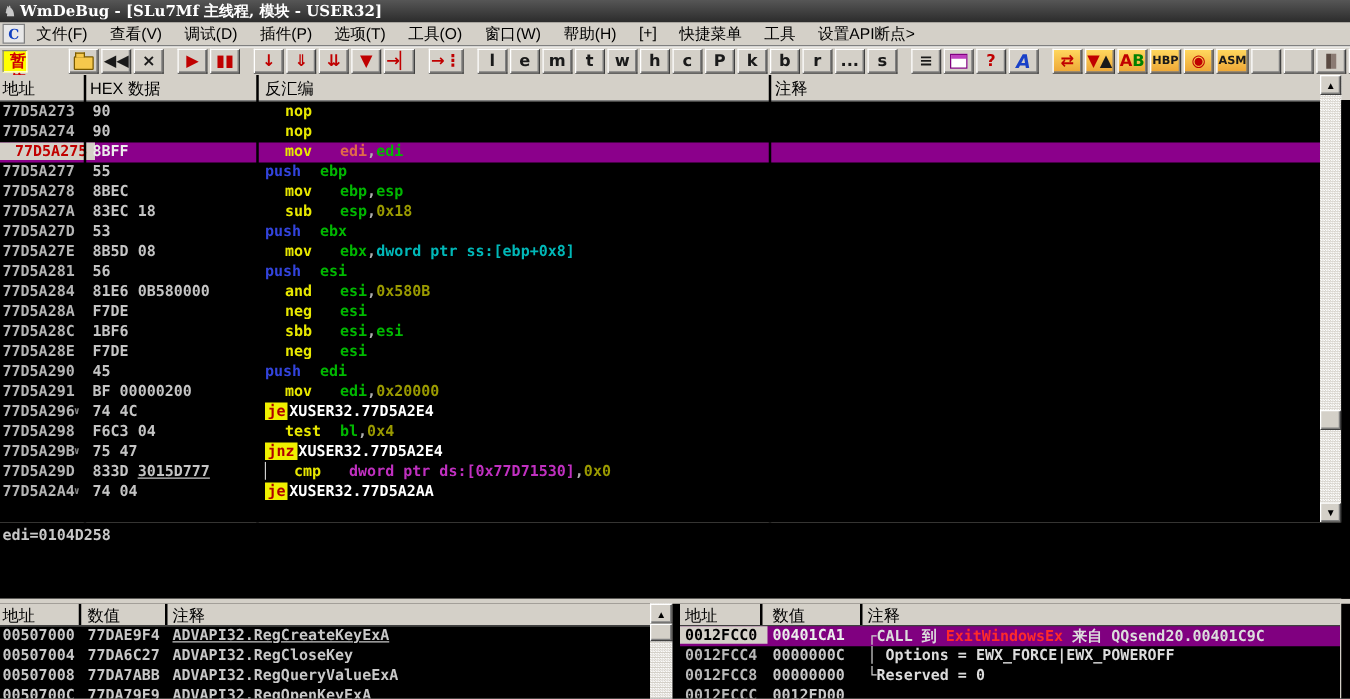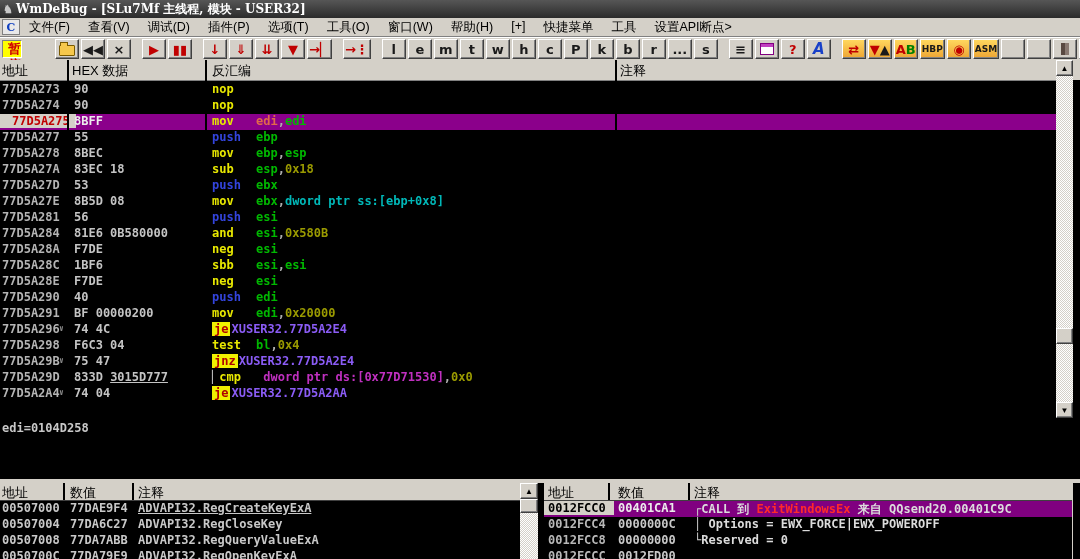--- a/index.html
+++ b/index.html
@@ -44,26 +44,26 @@
   .dhc{position:absolute;top:2px;white-space:nowrap;}
   .dbody{position:absolute;left:0;top:22px;width:1056px;}
   .drow{position:relative;height:16px;font-family:"DejaVu Sans Mono",monospace;font-size:12px;font-weight:bold;white-space:nowrap;text-decoration:underline;}
   .drow.sel{background:#8b008b;}
   .addr{position:absolute;left:2px;color:#b4b4b4;}
   .addr-sel{left:0;width:64px;padding-left:12px;background:#d4d0c8;color:#c00000;}
   .jarr{position:absolute;left:59px;top:2px;color:#8a8a8a;font-size:8px;}
   .hexcol{position:absolute;left:74px;}
   .inscol{position:absolute;left:212px;}
   .t-hx{color:#c4c4c4;} .t-hxu{color:#c4c4c4;text-decoration:underline;} .t-hxs{color:#ececec;}
-  .t-op{color:#e8e800;display:inline-block;min-width:44px;}
+  .t-op{color:#e8e800;display:inline-block;min-width:44px;margin-left:16px;}
   .t-push{color:#3344dd;display:inline-block;min-width:44px;}
   .t-reg{color:#00b800;} .t-rega{color:#e06a4a;} .t-imm{color:#9a9a00;}
   .t-mem{color:#00b8b8;} .t-memm{color:#c030c0;}
   .t-jmp{color:#b00000;background:#f0f000;padding:0 2px;margin-right:1px;}
-  .t-tgt{color:#8b5cf6;} .t-sep{color:#b0b0b0;} .t-pre{color:#cfcfcf;}
+  .t-tgt{color:#ffffff;} .t-sep{color:#b0b0b0;} .t-pre{color:#cfcfcf;}
   .vline{position:absolute;top:0;bottom:0;width:2px;background:#000;}
   
   .sb{position:absolute;background:#e8e8e8;
       background-image:conic-gradient(#ffffff 25%,#d4d0c8 0 50%,#ffffff 0 75%,#d4d0c8 0);background-size:2px 2px;}
   .sbtn,.sthumb{position:absolute;left:0;width:100%;height:16px;background:#d4d0c8;
       border:1px solid;border-color:#ffffff #404040 #404040 #ffffff;box-shadow:inset -1px -1px 0 #808080;
       display:flex;align-items:center;justify-content:center;font-size:8px;color:#000;box-sizing:border-box;}
   
   .infopane{position:absolute;left:0;top:418px;width:1080px;height:61px;background:#000;color:#c8c8c8;
             font-family:"DejaVu Sans Mono",monospace;font-size:12px;font-weight:bold;padding:3px 0 0 2px;box-sizing:border-box;}
@@ -301,21 +301,21 @@
           <span class="hexcol"><span class="t-hx">1BF6</span></span>
           <span class="inscol"><span class="t-op">sbb </span><span class="t-reg">esi</span><span class="t-sep">,</span><span class="t-reg">esi</span></span>
         </div>
         <div class="drow">
           <span class="addr">77D5A28E</span>
           <span class="hexcol"><span class="t-hx">F7DE</span></span>
           <span class="inscol"><span class="t-op">neg </span><span class="t-reg">esi</span></span>
         </div>
         <div class="drow">
           <span class="addr">77D5A290</span>
-          <span class="hexcol"><span class="t-hx">40</span></span>
+          <span class="hexcol"><span class="t-hx">45</span></span>
           <span class="inscol"><span class="t-push">push </span><span class="t-reg">edi</span></span>
         </div>
         <div class="drow">
           <span class="addr">77D5A291</span>
           <span class="hexcol"><span class="t-hx">BF 00000200</span></span>
           <span class="inscol"><span class="t-op">mov </span><span class="t-reg">edi</span><span class="t-sep">,</span><span class="t-imm">0x20000</span></span>
         </div>
         <div class="drow">
           <span class="addr">77D5A296</span>
           <span class="jarr">∨</span>

